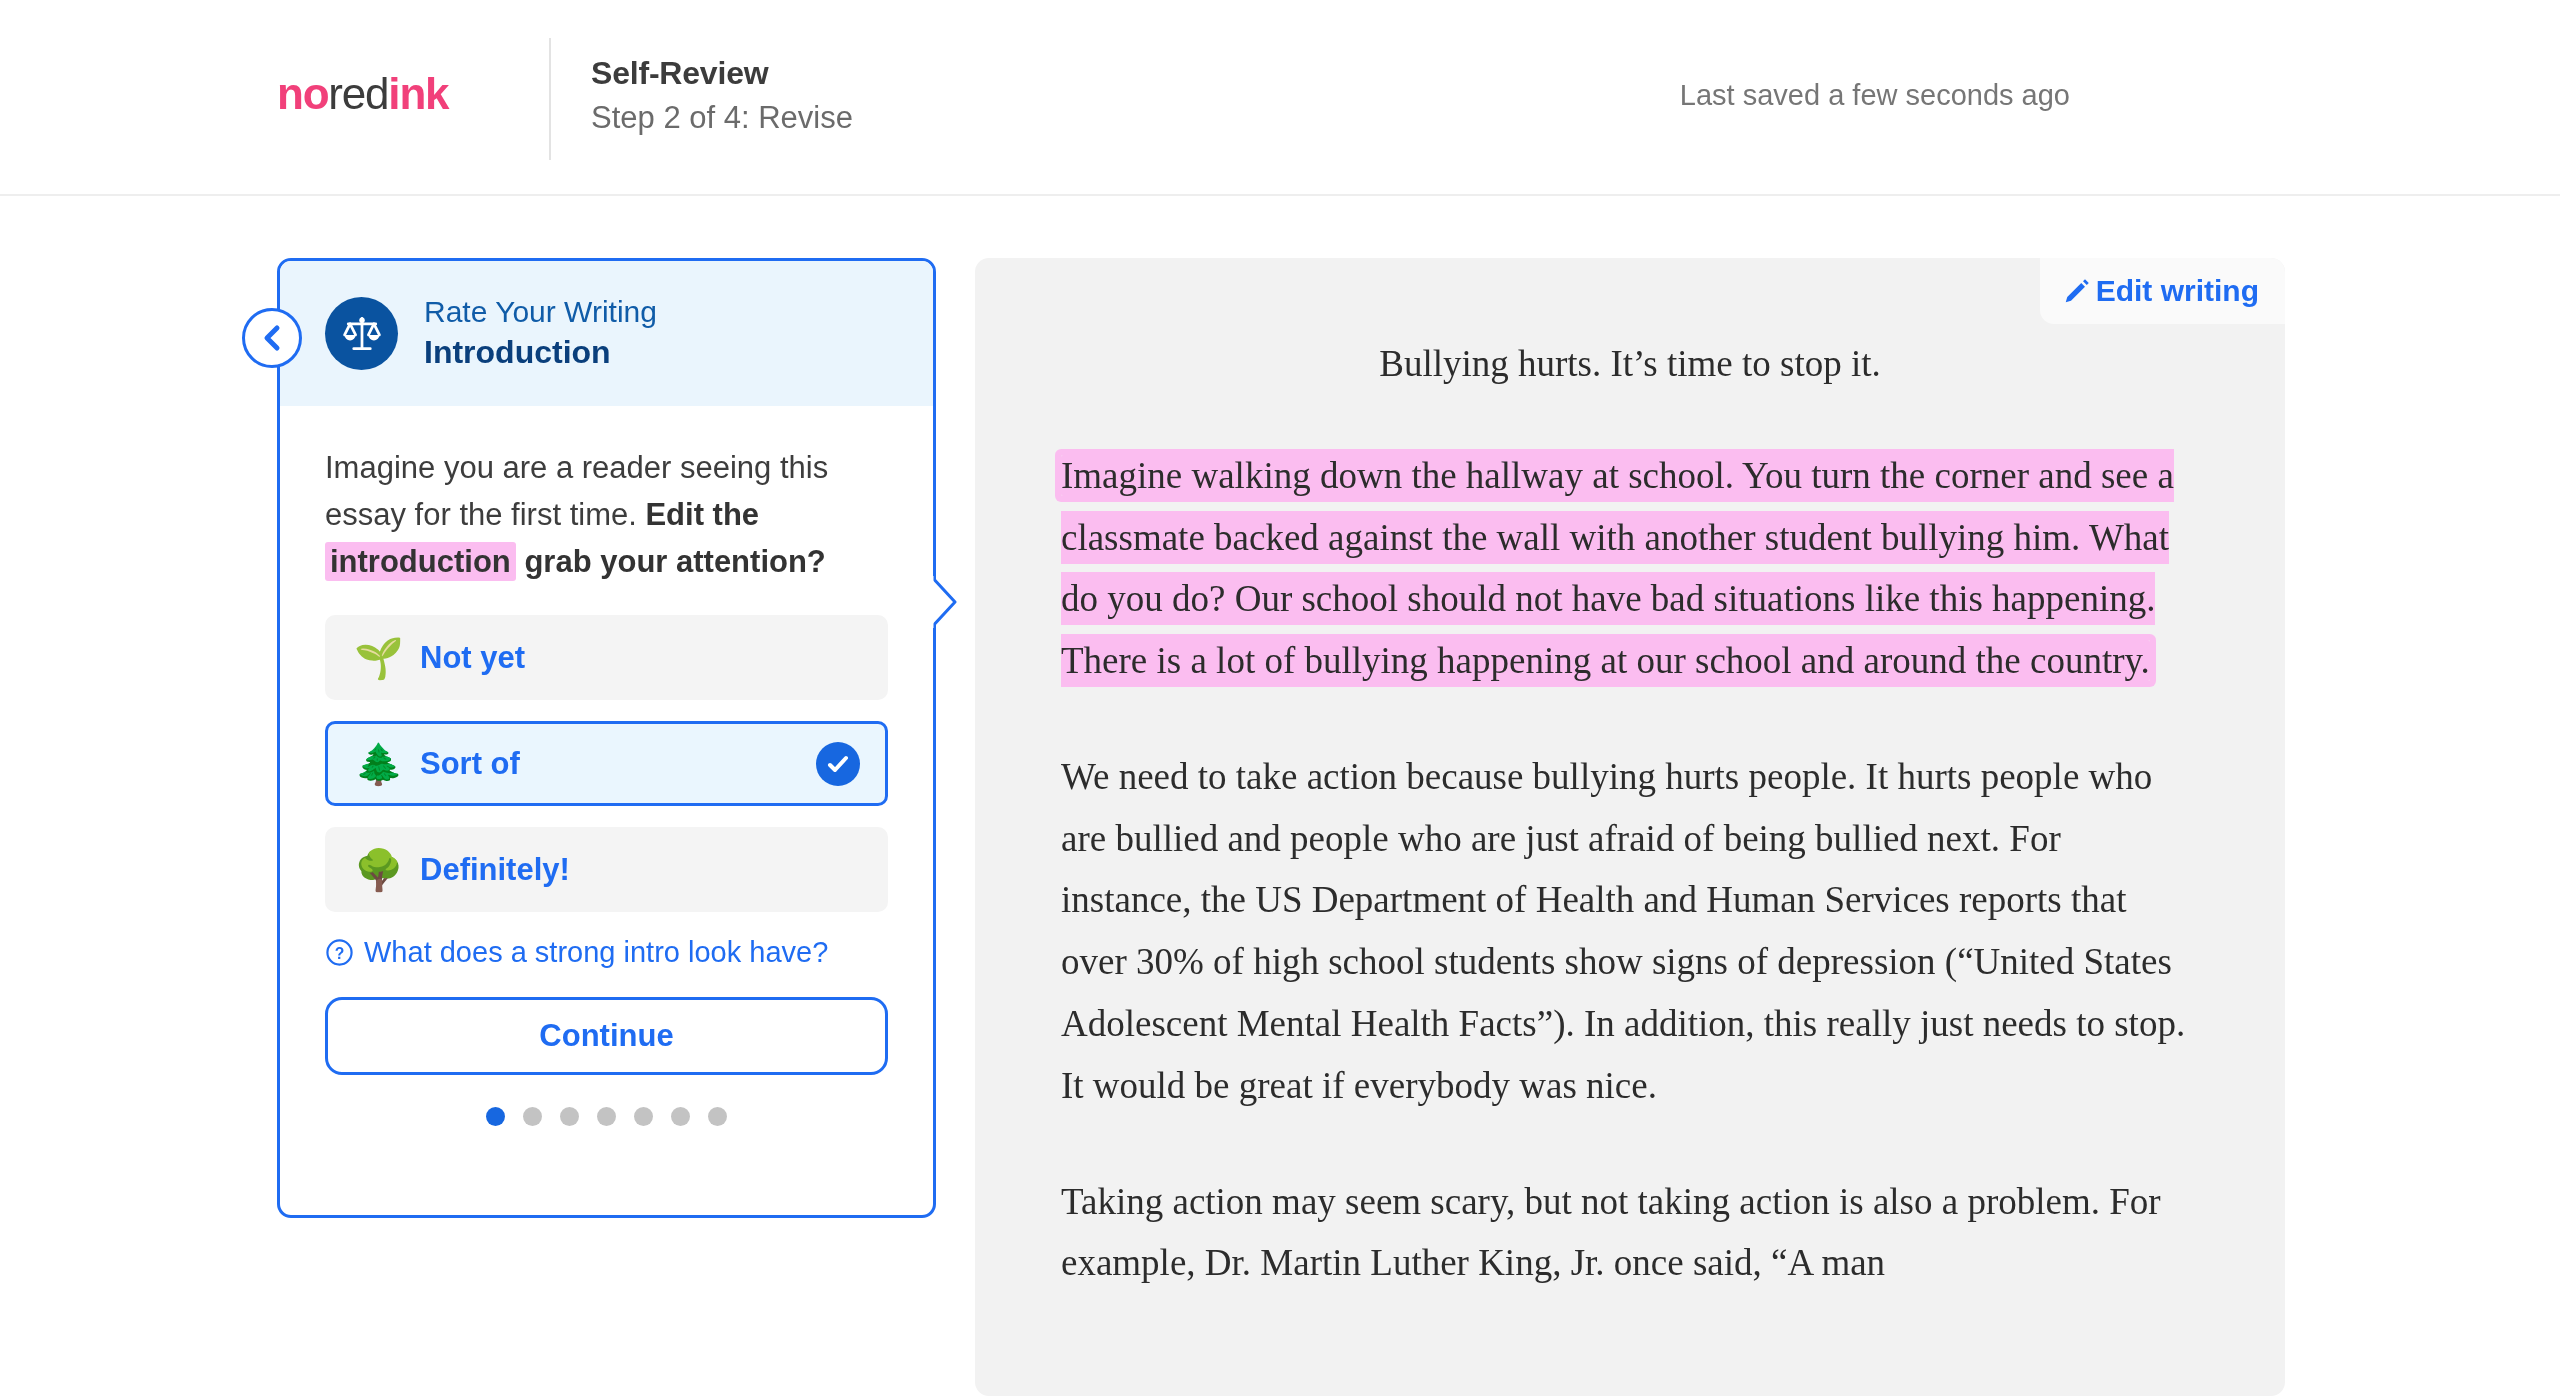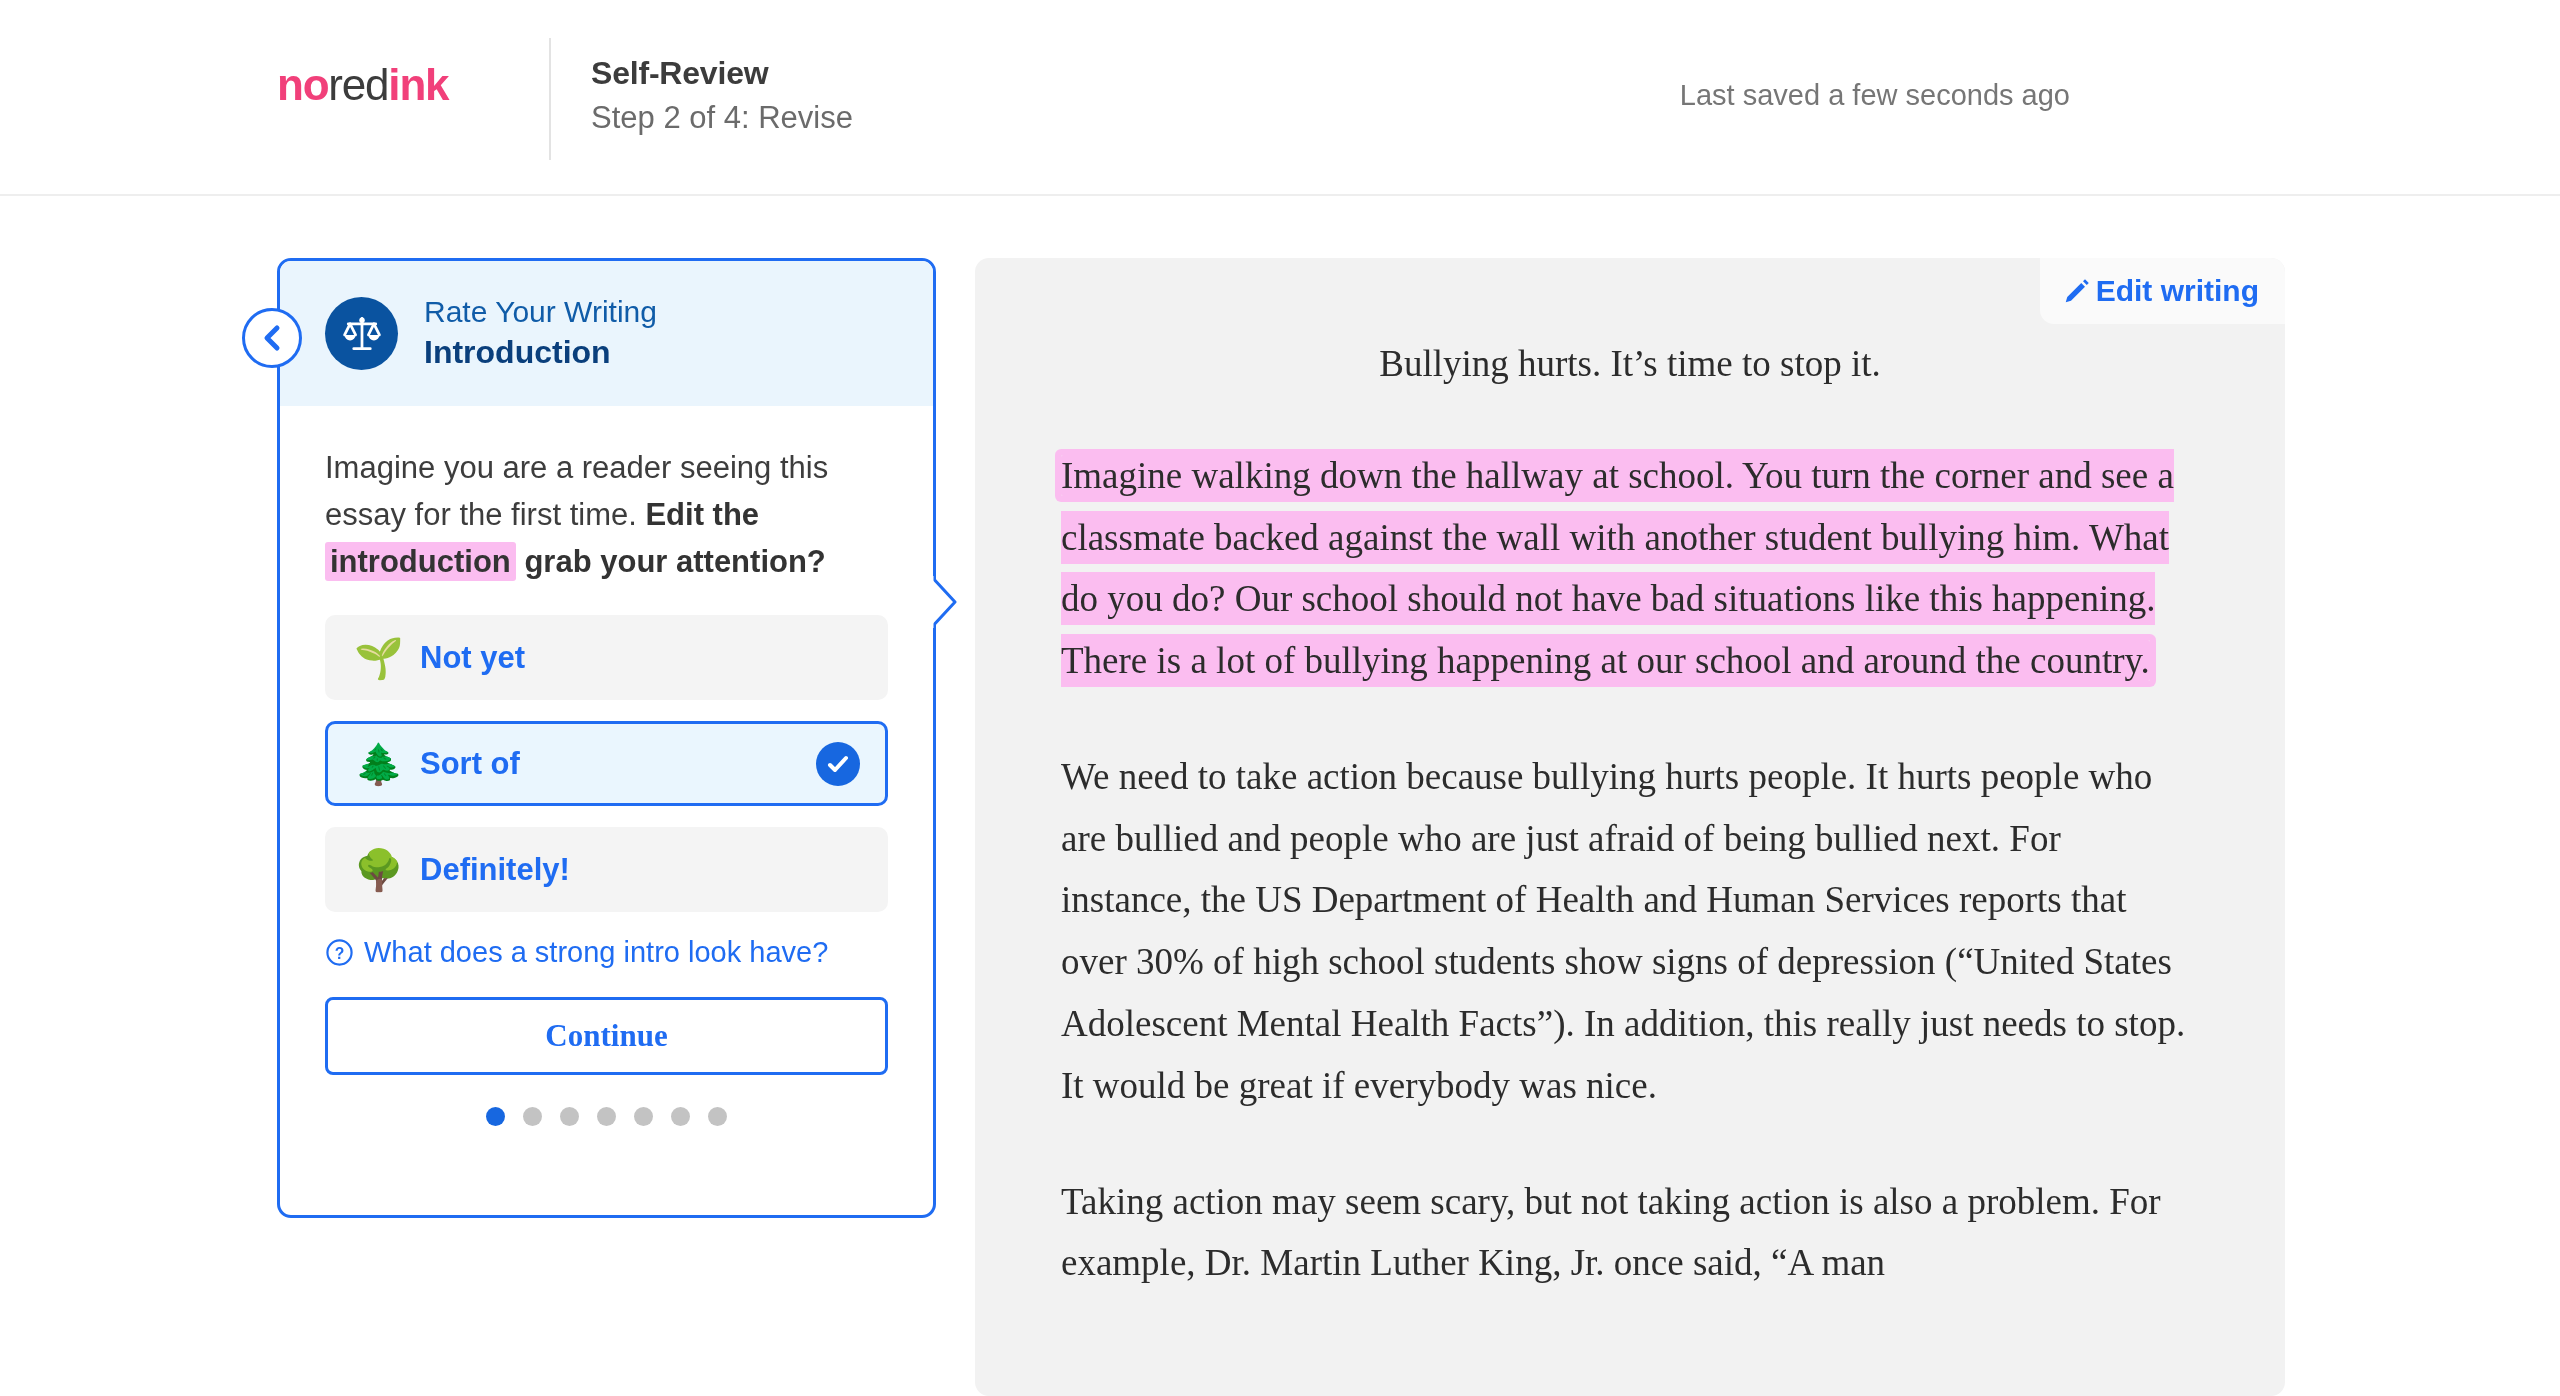--- a/index.html
+++ b/index.html
@@ -11,21 +11,21 @@
   }
 
   
   .header {
     position: absolute; left: 0; top: 0;
     width: 2560px; height: 196px;
     background: #ffffff;
     border-bottom: 2px solid #eeeeee;
   }
   .logo {
-    position: absolute; left: 277px; top: 63px;
+    position: absolute; left: 277px; top: 72px;
     font-size: 44px; font-weight: 700; letter-spacing: -1.2px;
     line-height: 1;
     white-space: nowrap;
   }
   .logo .pink { color: #f1407a; }
   .logo .dark { color: #3c3c3c; font-weight: 400; }
 
   .header-divider {
     position: absolute; left: 549px; top: 38px;
     width: 2px; height: 122px; background: #e3e3e3;
@@ -127,25 +127,25 @@
     display: flex; align-items: center; justify-content: center;
   }
 
   .help-link {
     margin: 24px 45px 0 45px;
     display: flex; align-items: center; gap: 10px;
     font-size: 29px; color: #1f6cf2; cursor: pointer;
   }
   .continue-btn {
     margin: 28px 45px 0 45px;
-    height: 78px; border: 3px solid #1f6cf2; border-radius: 8px;
+    height: 78px; border: 3px solid #1f6cf2; border-radius: 17px;
     background: #ffffff; color: #1f6cf2;
     font-size: 31px; font-weight: 700;
     display: flex; align-items: center; justify-content: center;
-    cursor: pointer; font-family: Liberation Serif, serif;
+    cursor: pointer; font-family: Liberation Sans, sans-serif;
   }
   .dots {
     margin-top: 32px; display: flex; justify-content: center; gap: 18px;
   }
   .dot { width: 19px; height: 19px; border-radius: 50%; background: #c3c3c3; cursor: pointer; }
   .dot.active { background: #1767e0; }
 
   
   .right-panel {
     position: absolute; left: 975px; top: 258px;

